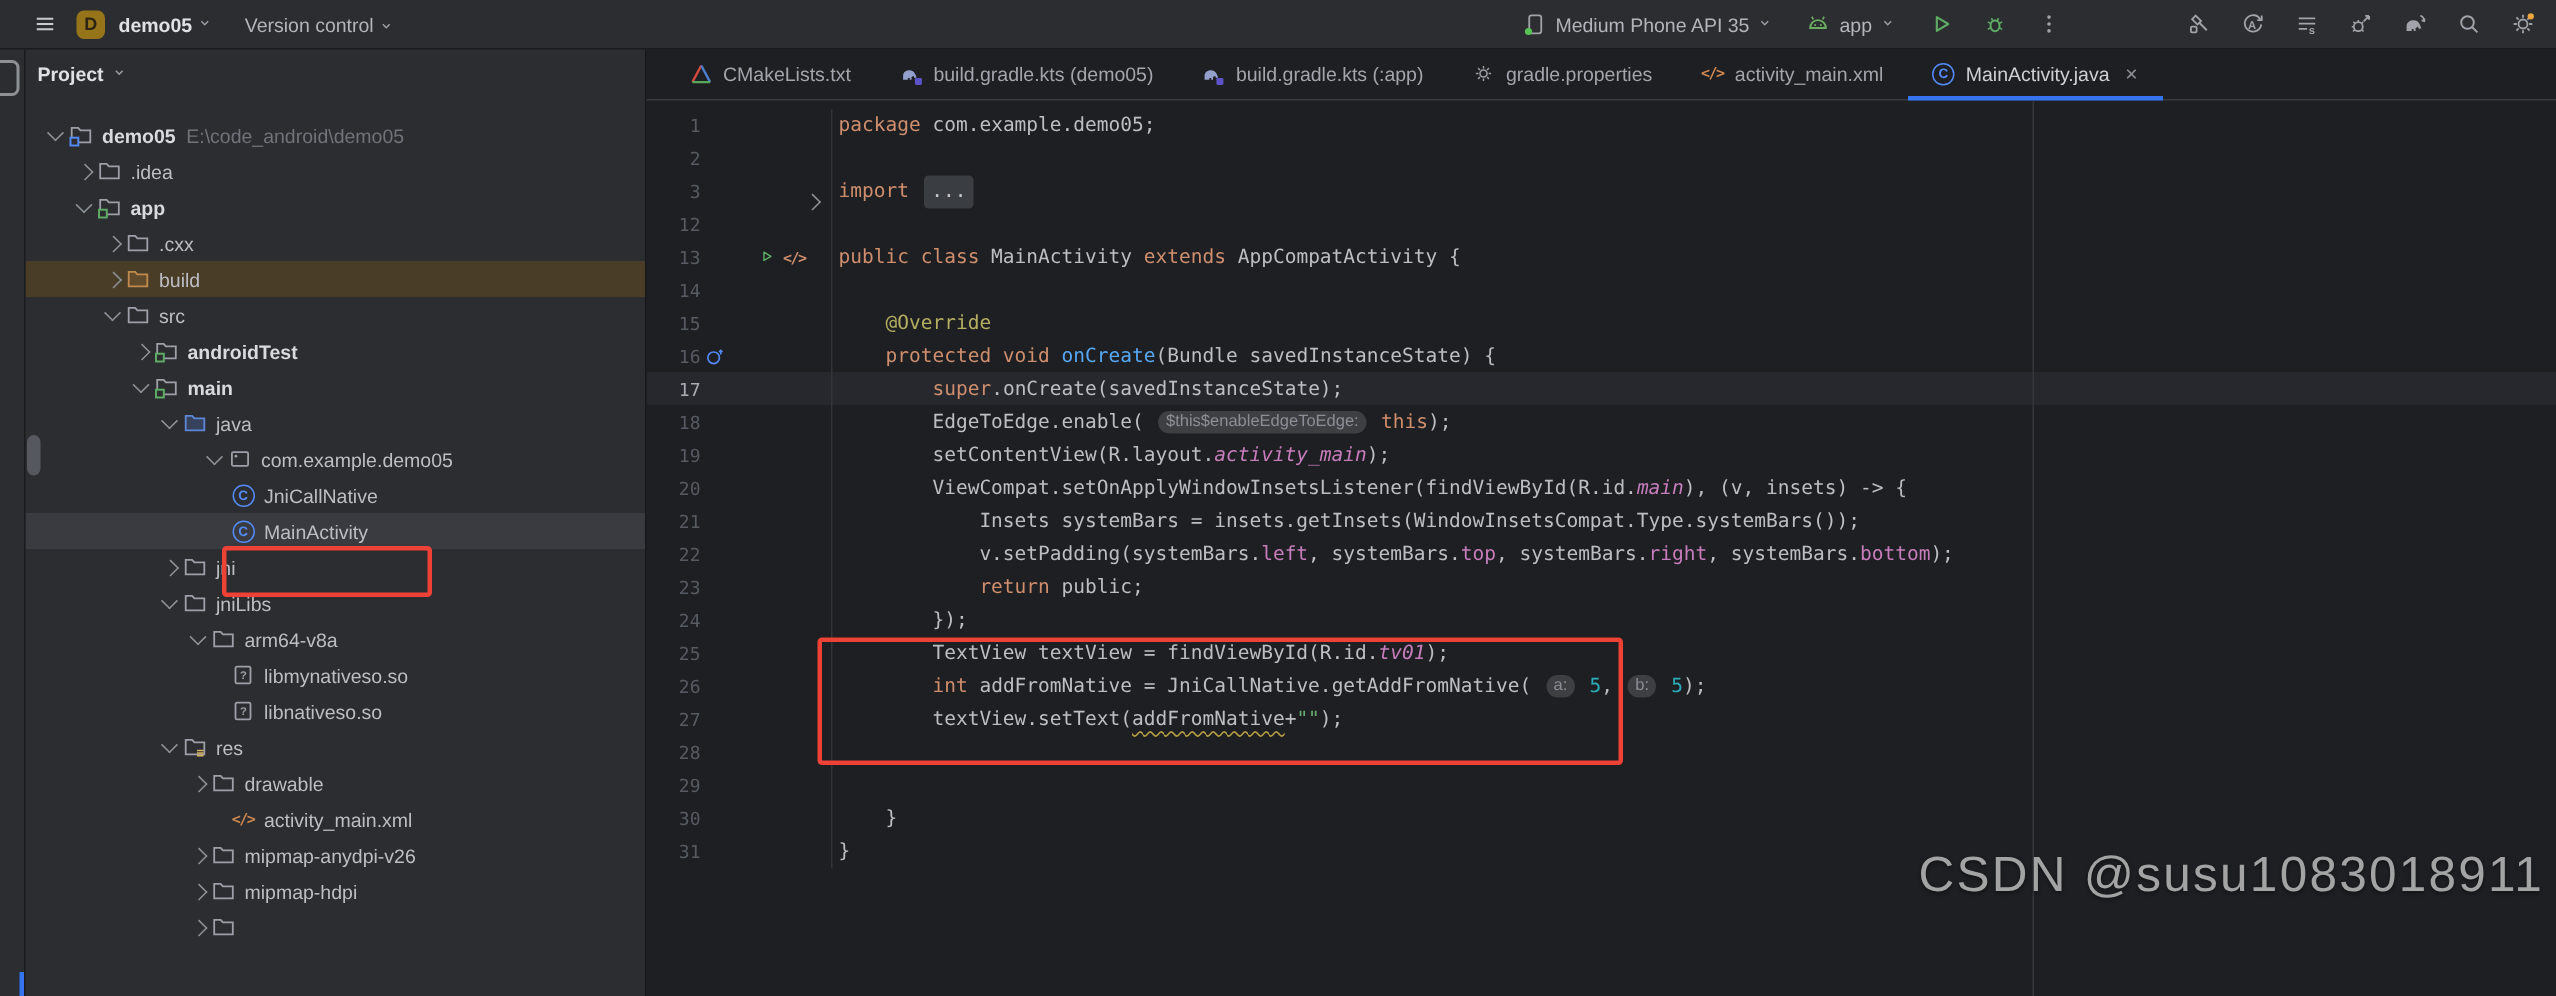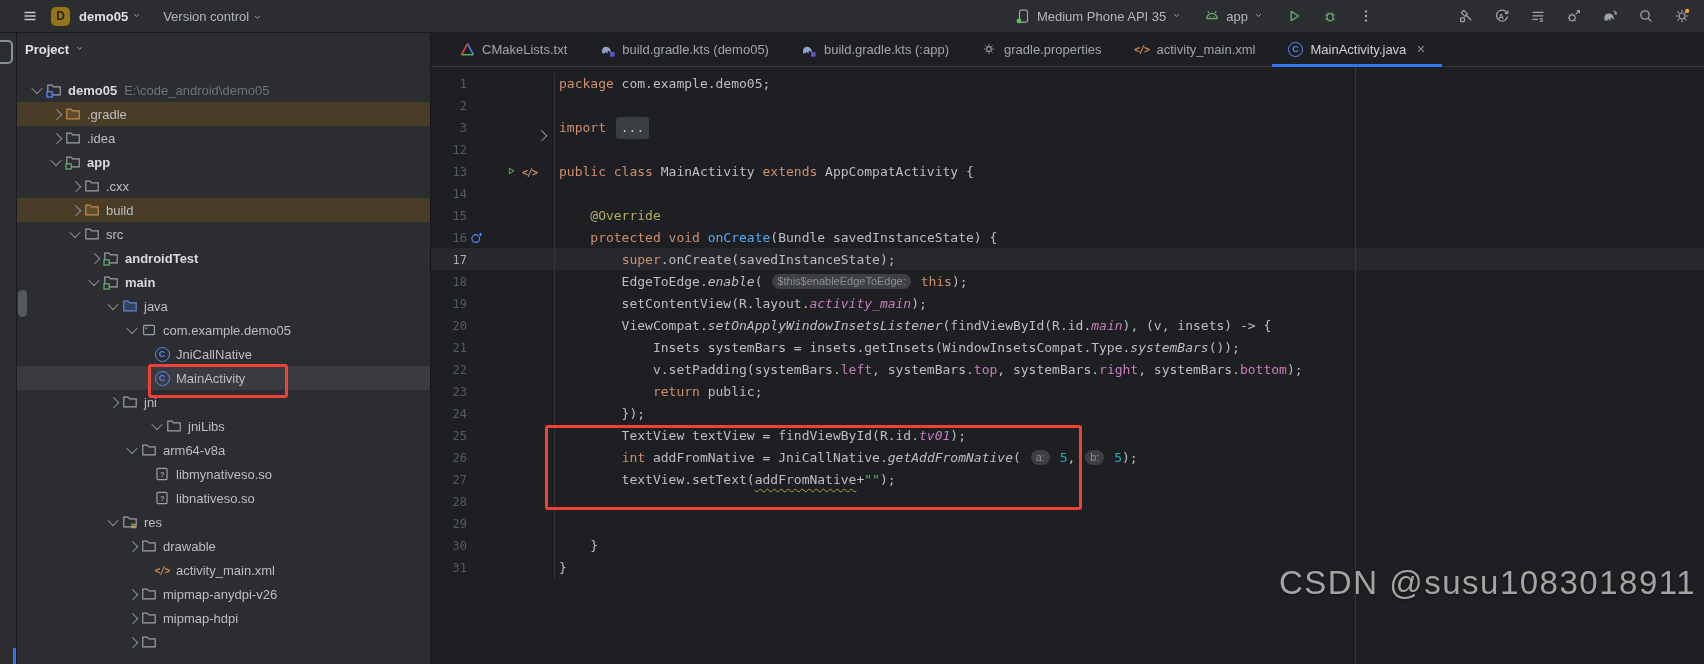--- a/index.html
+++ b/index.html
@@ -64,21 +64,21 @@
   .gutter{width:123px;flex:none;display:flex;align-items:center;height:100%;border-right:1px solid #313438;position:relative}
   .lnum{width:36px;flex:none;text-align:right;font:12px "DejaVu Sans Mono",monospace;color:#565b63}
   .crow.cur .lnum{color:#a9adb3}
   .g-icons{flex:1;display:flex;align-items:center;height:100%;position:relative}
   .g-run{margin-left:39px;display:flex;align-items:center;gap:4px}
   .g-ovr{margin-left:3px}
   .g-fold{position:absolute;right:9px;top:8px}
   .codetag{color:#cf8e6d;font-weight:700;font-size:10px;letter-spacing:-1px;font-family:"DejaVu Sans Mono",monospace}
   .code{margin:0;padding:0 0 0 4px;font:13px/22px "DejaVu Sans Mono",monospace;color:#bcbec4;white-space:pre}
   .k{color:#cf8e6d}.m{color:#56a8f5}.a{color:#b3ae60}.f{color:#c77dbb;font-style:italic}
-  .fn{color:#c77dbb}.n{color:#2aacb8}.s{color:#6aab73}.i{font-style:italic}
+  .fn{color:#c77dbb}.n{color:#2aacb8}.s{color:#6aab73}.i{}
   .w{text-decoration:underline wavy #b49f44;text-decoration-thickness:1px;text-underline-offset:4px}
   .h{display:inline-block;background:#3d3f43;color:#8b8e96;font:11px/13px "Liberation Sans",sans-serif;
      border-radius:8px;padding:1px 5px;margin:0 2px;vertical-align:1px}
   .fold-box{display:inline-block;background:#3a3d41;color:#c3c5c9;border-radius:3px;padding:0 5px;margin-left:2px}
   .redbox.codebox{left:114px;top:358px;width:531px;height:79px}
   
   .watermark{position:absolute;right:8px;top:564px;font-size:33px;letter-spacing:1.5px;color:#a3a3a3;
              text-shadow:0 1px 3px rgba(0,0,0,.4);z-index:9;white-space:nowrap}
 </style>
 </head>
@@ -231,123 +231,112 @@
         </span>
         <span class="ticon">
           <svg width="16" height="16" viewBox="0 0 16 16" fill="none" xmlns="http://www.w3.org/2000/svg">
             <path d="M1.8 3.2h4.3l1.5 1.7h6.6v8H1.8z" stroke="#9da0a8" stroke-width="1.2" fill="none"></path>
             <rect x="1" y="9.8" width="5.2" height="5.2" fill="#2b2d30" stroke="#548af7" stroke-width="1.3"></rect>
           </svg>
         </span>
         <span class="tlabel bold">demo05</span>
         <span class="tpath">E:\code_android\demo05</span>
       </div>
-      <div class="trow excluded" style="padding-left: 31px;">
+      <div class="trow" style="padding-left: 31px;">
+        <span class="chev-slot">
+          <span class="chev right"></span>
+        </span>
+        <span class="ticon">
+          <svg width="16" height="16" viewBox="0 0 16 16" fill="none" xmlns="http://www.w3.org/2000/svg">
+            <path d="M1.8 3.2h4.3l1.5 1.7h6.6v8H1.8z" stroke="#9da0a8" stroke-width="1.2" fill="none"></path>
+          </svg>
+        </span>
+        <span class="tlabel">.idea</span>
+      </div>
+      <div class="trow" style="padding-left: 31px;">
+        <span class="chev-slot">
+          <span class="chev down"></span>
+        </span>
+        <span class="ticon">
+          <svg width="16" height="16" viewBox="0 0 16 16" fill="none" xmlns="http://www.w3.org/2000/svg">
+            <path d="M1.8 3.2h4.3l1.5 1.7h6.6v8H1.8z" stroke="#9da0a8" stroke-width="1.2" fill="none"></path>
+            <rect x="1" y="9.8" width="5.2" height="5.2" fill="#2b2d30" stroke="#5fad65" stroke-width="1.3"></rect>
+          </svg>
+        </span>
+        <span class="tlabel bold">app</span>
+      </div>
+      <div class="trow" style="padding-left: 50px;">
+        <span class="chev-slot">
+          <span class="chev right"></span>
+        </span>
+        <span class="ticon">
+          <svg width="16" height="16" viewBox="0 0 16 16" fill="none" xmlns="http://www.w3.org/2000/svg">
+            <path d="M1.8 3.2h4.3l1.5 1.7h6.6v8H1.8z" stroke="#9da0a8" stroke-width="1.2" fill="none"></path>
+          </svg>
+        </span>
+        <span class="tlabel">.cxx</span>
+      </div>
+      <div class="trow excluded" style="padding-left: 50px;">
         <span class="chev-slot">
           <span class="chev right"></span>
         </span>
         <span class="ticon">
           <svg width="16" height="16" viewBox="0 0 16 16" fill="none" xmlns="http://www.w3.org/2000/svg">
             <path d="M1.8 3.2h4.3l1.5 1.7h6.6v8H1.8z" stroke="#c08b4f" stroke-width="1.2" fill="rgba(160,110,50,.28)"></path>
           </svg>
         </span>
-        <span class="tlabel">.gradle</span>
-      </div>
-      <div class="trow" style="padding-left: 31px;">
-        <span class="chev-slot">
-          <span class="chev right"></span>
-        </span>
-        <span class="ticon">
-          <svg width="16" height="16" viewBox="0 0 16 16" fill="none" xmlns="http://www.w3.org/2000/svg">
-            <path d="M1.8 3.2h4.3l1.5 1.7h6.6v8H1.8z" stroke="#9da0a8" stroke-width="1.2" fill="none"></path>
-          </svg>
-        </span>
-        <span class="tlabel">.idea</span>
-      </div>
-      <div class="trow" style="padding-left: 31px;">
-        <span class="chev-slot">
-          <span class="chev down"></span>
+        <span class="tlabel">build</span>
+      </div>
+      <div class="trow" style="padding-left: 50px;">
+        <span class="chev-slot">
+          <span class="chev down"></span>
+        </span>
+        <span class="ticon">
+          <svg width="16" height="16" viewBox="0 0 16 16" fill="none" xmlns="http://www.w3.org/2000/svg">
+            <path d="M1.8 3.2h4.3l1.5 1.7h6.6v8H1.8z" stroke="#9da0a8" stroke-width="1.2" fill="none"></path>
+          </svg>
+        </span>
+        <span class="tlabel">src</span>
+      </div>
+      <div class="trow" style="padding-left: 69px;">
+        <span class="chev-slot">
+          <span class="chev right"></span>
         </span>
         <span class="ticon">
           <svg width="16" height="16" viewBox="0 0 16 16" fill="none" xmlns="http://www.w3.org/2000/svg">
             <path d="M1.8 3.2h4.3l1.5 1.7h6.6v8H1.8z" stroke="#9da0a8" stroke-width="1.2" fill="none"></path>
             <rect x="1" y="9.8" width="5.2" height="5.2" fill="#2b2d30" stroke="#5fad65" stroke-width="1.3"></rect>
           </svg>
         </span>
-        <span class="tlabel bold">app</span>
-      </div>
-      <div class="trow" style="padding-left: 50px;">
-        <span class="chev-slot">
-          <span class="chev right"></span>
-        </span>
-        <span class="ticon">
-          <svg width="16" height="16" viewBox="0 0 16 16" fill="none" xmlns="http://www.w3.org/2000/svg">
-            <path d="M1.8 3.2h4.3l1.5 1.7h6.6v8H1.8z" stroke="#9da0a8" stroke-width="1.2" fill="none"></path>
-          </svg>
-        </span>
-        <span class="tlabel">.cxx</span>
-      </div>
-      <div class="trow excluded" style="padding-left: 50px;">
-        <span class="chev-slot">
-          <span class="chev right"></span>
-        </span>
-        <span class="ticon">
-          <svg width="16" height="16" viewBox="0 0 16 16" fill="none" xmlns="http://www.w3.org/2000/svg">
-            <path d="M1.8 3.2h4.3l1.5 1.7h6.6v8H1.8z" stroke="#c08b4f" stroke-width="1.2" fill="rgba(160,110,50,.28)"></path>
-          </svg>
-        </span>
-        <span class="tlabel">build</span>
-      </div>
-      <div class="trow" style="padding-left: 50px;">
-        <span class="chev-slot">
-          <span class="chev down"></span>
-        </span>
-        <span class="ticon">
-          <svg width="16" height="16" viewBox="0 0 16 16" fill="none" xmlns="http://www.w3.org/2000/svg">
-            <path d="M1.8 3.2h4.3l1.5 1.7h6.6v8H1.8z" stroke="#9da0a8" stroke-width="1.2" fill="none"></path>
-          </svg>
-        </span>
-        <span class="tlabel">src</span>
+        <span class="tlabel bold">androidTest</span>
       </div>
       <div class="trow" style="padding-left: 69px;">
         <span class="chev-slot">
-          <span class="chev right"></span>
+          <span class="chev down"></span>
         </span>
         <span class="ticon">
           <svg width="16" height="16" viewBox="0 0 16 16" fill="none" xmlns="http://www.w3.org/2000/svg">
             <path d="M1.8 3.2h4.3l1.5 1.7h6.6v8H1.8z" stroke="#9da0a8" stroke-width="1.2" fill="none"></path>
             <rect x="1" y="9.8" width="5.2" height="5.2" fill="#2b2d30" stroke="#5fad65" stroke-width="1.3"></rect>
           </svg>
         </span>
-        <span class="tlabel bold">androidTest</span>
-      </div>
-      <div class="trow" style="padding-left: 69px;">
-        <span class="chev-slot">
-          <span class="chev down"></span>
-        </span>
-        <span class="ticon">
-          <svg width="16" height="16" viewBox="0 0 16 16" fill="none" xmlns="http://www.w3.org/2000/svg">
-            <path d="M1.8 3.2h4.3l1.5 1.7h6.6v8H1.8z" stroke="#9da0a8" stroke-width="1.2" fill="none"></path>
-            <rect x="1" y="9.8" width="5.2" height="5.2" fill="#2b2d30" stroke="#5fad65" stroke-width="1.3"></rect>
-          </svg>
-        </span>
         <span class="tlabel bold">main</span>
       </div>
       <div class="trow" style="padding-left: 88px;">
         <span class="chev-slot">
           <span class="chev down"></span>
         </span>
         <span class="ticon">
           <svg width="16" height="16" viewBox="0 0 16 16" fill="none" xmlns="http://www.w3.org/2000/svg">
             <path d="M1.8 3.2h4.3l1.5 1.7h6.6v8H1.8z" stroke="#5f87d8" stroke-width="1.2" fill="rgba(79,122,206,.28)"></path>
           </svg>
         </span>
         <span class="tlabel">java</span>
       </div>
-      <div class="trow" style="padding-left: 107px;">
+      <div class="trow" style="padding-left: 107px; margin-left: 11px;">
         <span class="chev-slot">
           <span class="chev down"></span>
         </span>
         <span class="ticon">
           <svg width="16" height="16" viewBox="0 0 16 16" fill="none" xmlns="http://www.w3.org/2000/svg">
             <rect x="2.6" y="3.4" width="10.8" height="9.2" rx="1" stroke="#9da0a8" stroke-width="1.2"></rect>
             <circle cx="5.3" cy="6.1" r=".95" fill="#9da0a8"></circle>
           </svg>
         </span>
         <span class="tlabel">com.example.demo05</span>
@@ -370,21 +359,21 @@
         <span class="chev-slot">
           <span class="chev right"></span>
         </span>
         <span class="ticon">
           <svg width="16" height="16" viewBox="0 0 16 16" fill="none" xmlns="http://www.w3.org/2000/svg">
             <path d="M1.8 3.2h4.3l1.5 1.7h6.6v8H1.8z" stroke="#9da0a8" stroke-width="1.2" fill="none"></path>
           </svg>
         </span>
         <span class="tlabel">jni</span>
       </div>
-      <div class="trow" style="padding-left: 88px; margin-left: 44px;">
+      <div class="trow" style="padding-left: 88px;">
         <span class="chev-slot">
           <span class="chev down"></span>
         </span>
         <span class="ticon">
           <svg width="16" height="16" viewBox="0 0 16 16" fill="none" xmlns="http://www.w3.org/2000/svg">
             <path d="M1.8 3.2h4.3l1.5 1.7h6.6v8H1.8z" stroke="#9da0a8" stroke-width="1.2" fill="none"></path>
           </svg>
         </span>
         <span class="tlabel">jniLibs</span>
       </div>

